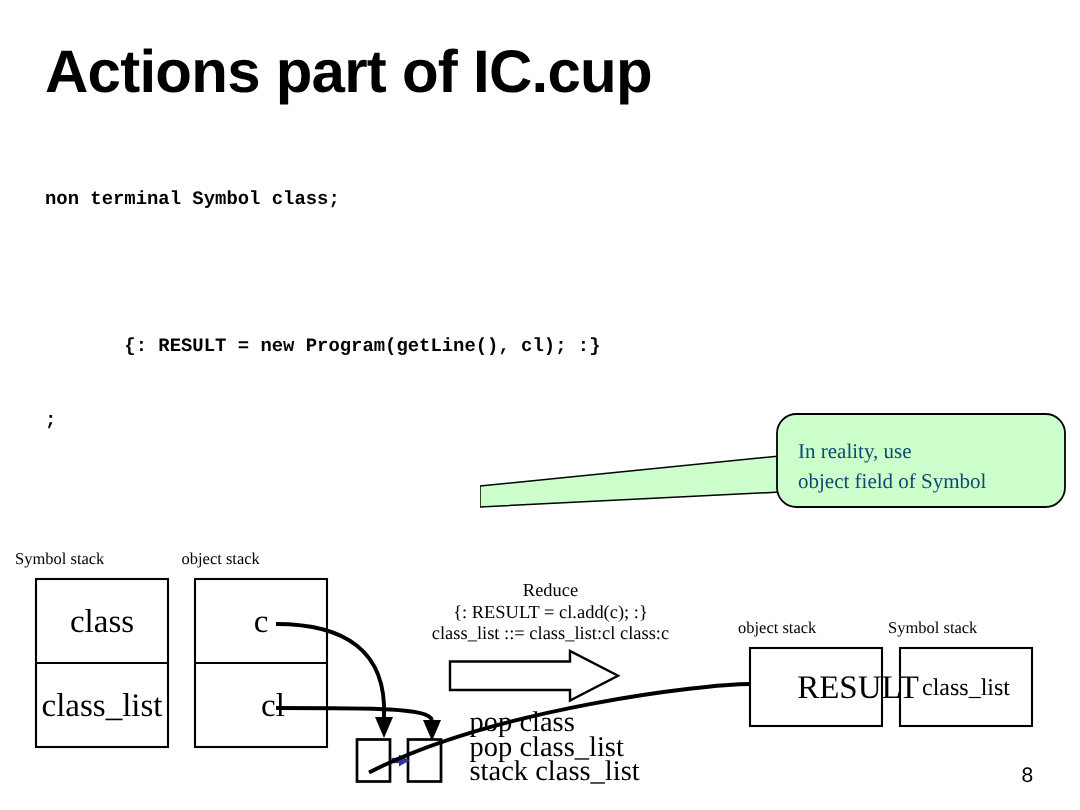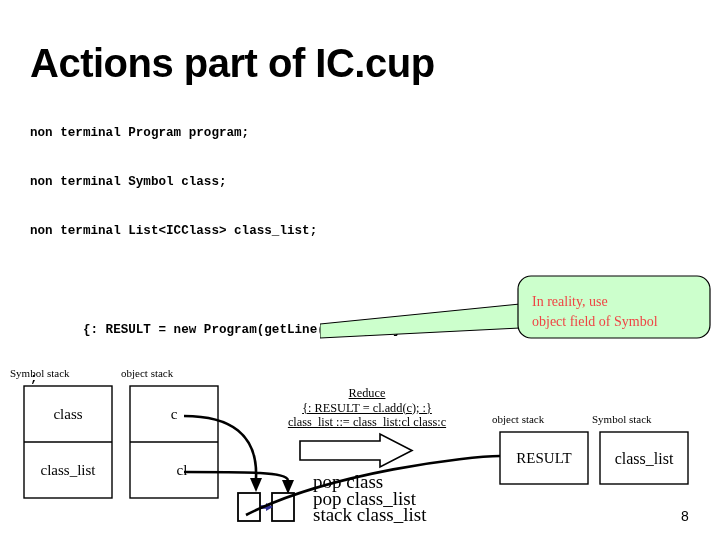--- a/index.html
+++ b/index.html
@@ -20,21 +20,20 @@
   #slide-title {
     position: absolute;
     left: 30px;
     top: 26px;
     font-family: "Liberation Sans", sans-serif;
     font-weight: bold;
     font-size: 40px;
     letter-spacing: -0.5px;
     white-space: pre;
     line-height: 1.1;
-    margin-top: 15px;
   }
 
   
   #code-block {
     position: absolute;
     left: 30px;
     top: 92px;
     font-family: "Liberation Mono", "DejaVu Sans Mono", monospace;
     font-weight: bold;
     font-size: 12.6px;
@@ -52,21 +51,21 @@
     height: 86px;
   }
   #callout-svg { position: absolute; left: 0; top: 0; }
   #callout-text {
     position: absolute;
     left: 212px;
     top: 20px;
     width: 170px;
     font-size: 14px;
     line-height: 20px;
-    color: #ef4444;
+    color: #0c4a6e;
   }
   .callout-line { white-space: pre; }
 
   
   #diagram {
     position: absolute;
     left: 0;
     top: 360px;
     width: 720px;
     height: 180px;
@@ -74,37 +73,37 @@
   #diagram-svg { position: absolute; left: 0; top: 0; }
 
   .stack-label {
     position: absolute;
     font-size: 11px;
     white-space: pre;
     line-height: 18px;
   }
   .cell-text {
     position: absolute;
-    font-size: 15px;
+    font-size: 22px;
     white-space: pre;
     text-align: center;
     line-height: 20px;
   }
   .cell-text.small { font-size: 16px; }
 
   #reduce-note {
     position: absolute;
     left: 252px;
     top: 26px;
     width: 230px;
     text-align: center;
     font-size: 12.3px;
     line-height: 14.6px;
   }
-  .note-line { white-space: pre; text-decoration: underline; }
+  .note-line { white-space: pre; }
 
   #pop-push {
     position: absolute;
     left: 313px;
     top: 114px;
     font-size: 19px;
     line-height: 16.5px;
   }
   .pp-line { white-space: pre; }
 
@@ -115,23 +114,21 @@
     font-size: 14px;
     font-family: "Liberation Sans", sans-serif;
   }
 </style>
 </head>
 <body>
 
 <div id="slide-title">Actions part of IC.cup</div>
 
 <div id="code-block">
-  <div class="code-line">non terminal Program program;</div>
   <div class="code-line">non terminal Symbol class;</div>
-  <div class="code-line">non terminal List&lt;ICClass&gt; class_list;</div>
   <div class="code-line"></div>
   <div class="code-line">       {: RESULT = new Program(getLine(), cl); :}</div>
   <div class="code-line">;</div>
   <div class="code-line"></div>
   
   
   
   
   
   
@@ -201,17 +198,17 @@
 
   <div id="pop-push">
     <div class="pp-line">pop class</div>
     <div class="pp-line">pop class_list</div>
     <div class="pp-line">stack class_list</div>
   </div>
 
   <div class="stack-label" style="left:492px; top:50px;">object stack</div>
   <div class="stack-label" style="left:592px; top:50px;">Symbol stack</div>
 
-  <div class="cell-text" style="left:500px; top:88px; width:88px;">RESULT</div>
+  <div class="cell-text" style="left:500px; top:88px; width:88px;padding-left:28px;">RESULT</div>
   <div class="cell-text small" style="left:600px; top:89px; width:88px;">class_list</div>
 </div>
 
 <div id="page-number">8</div>
 
 </body></html>

